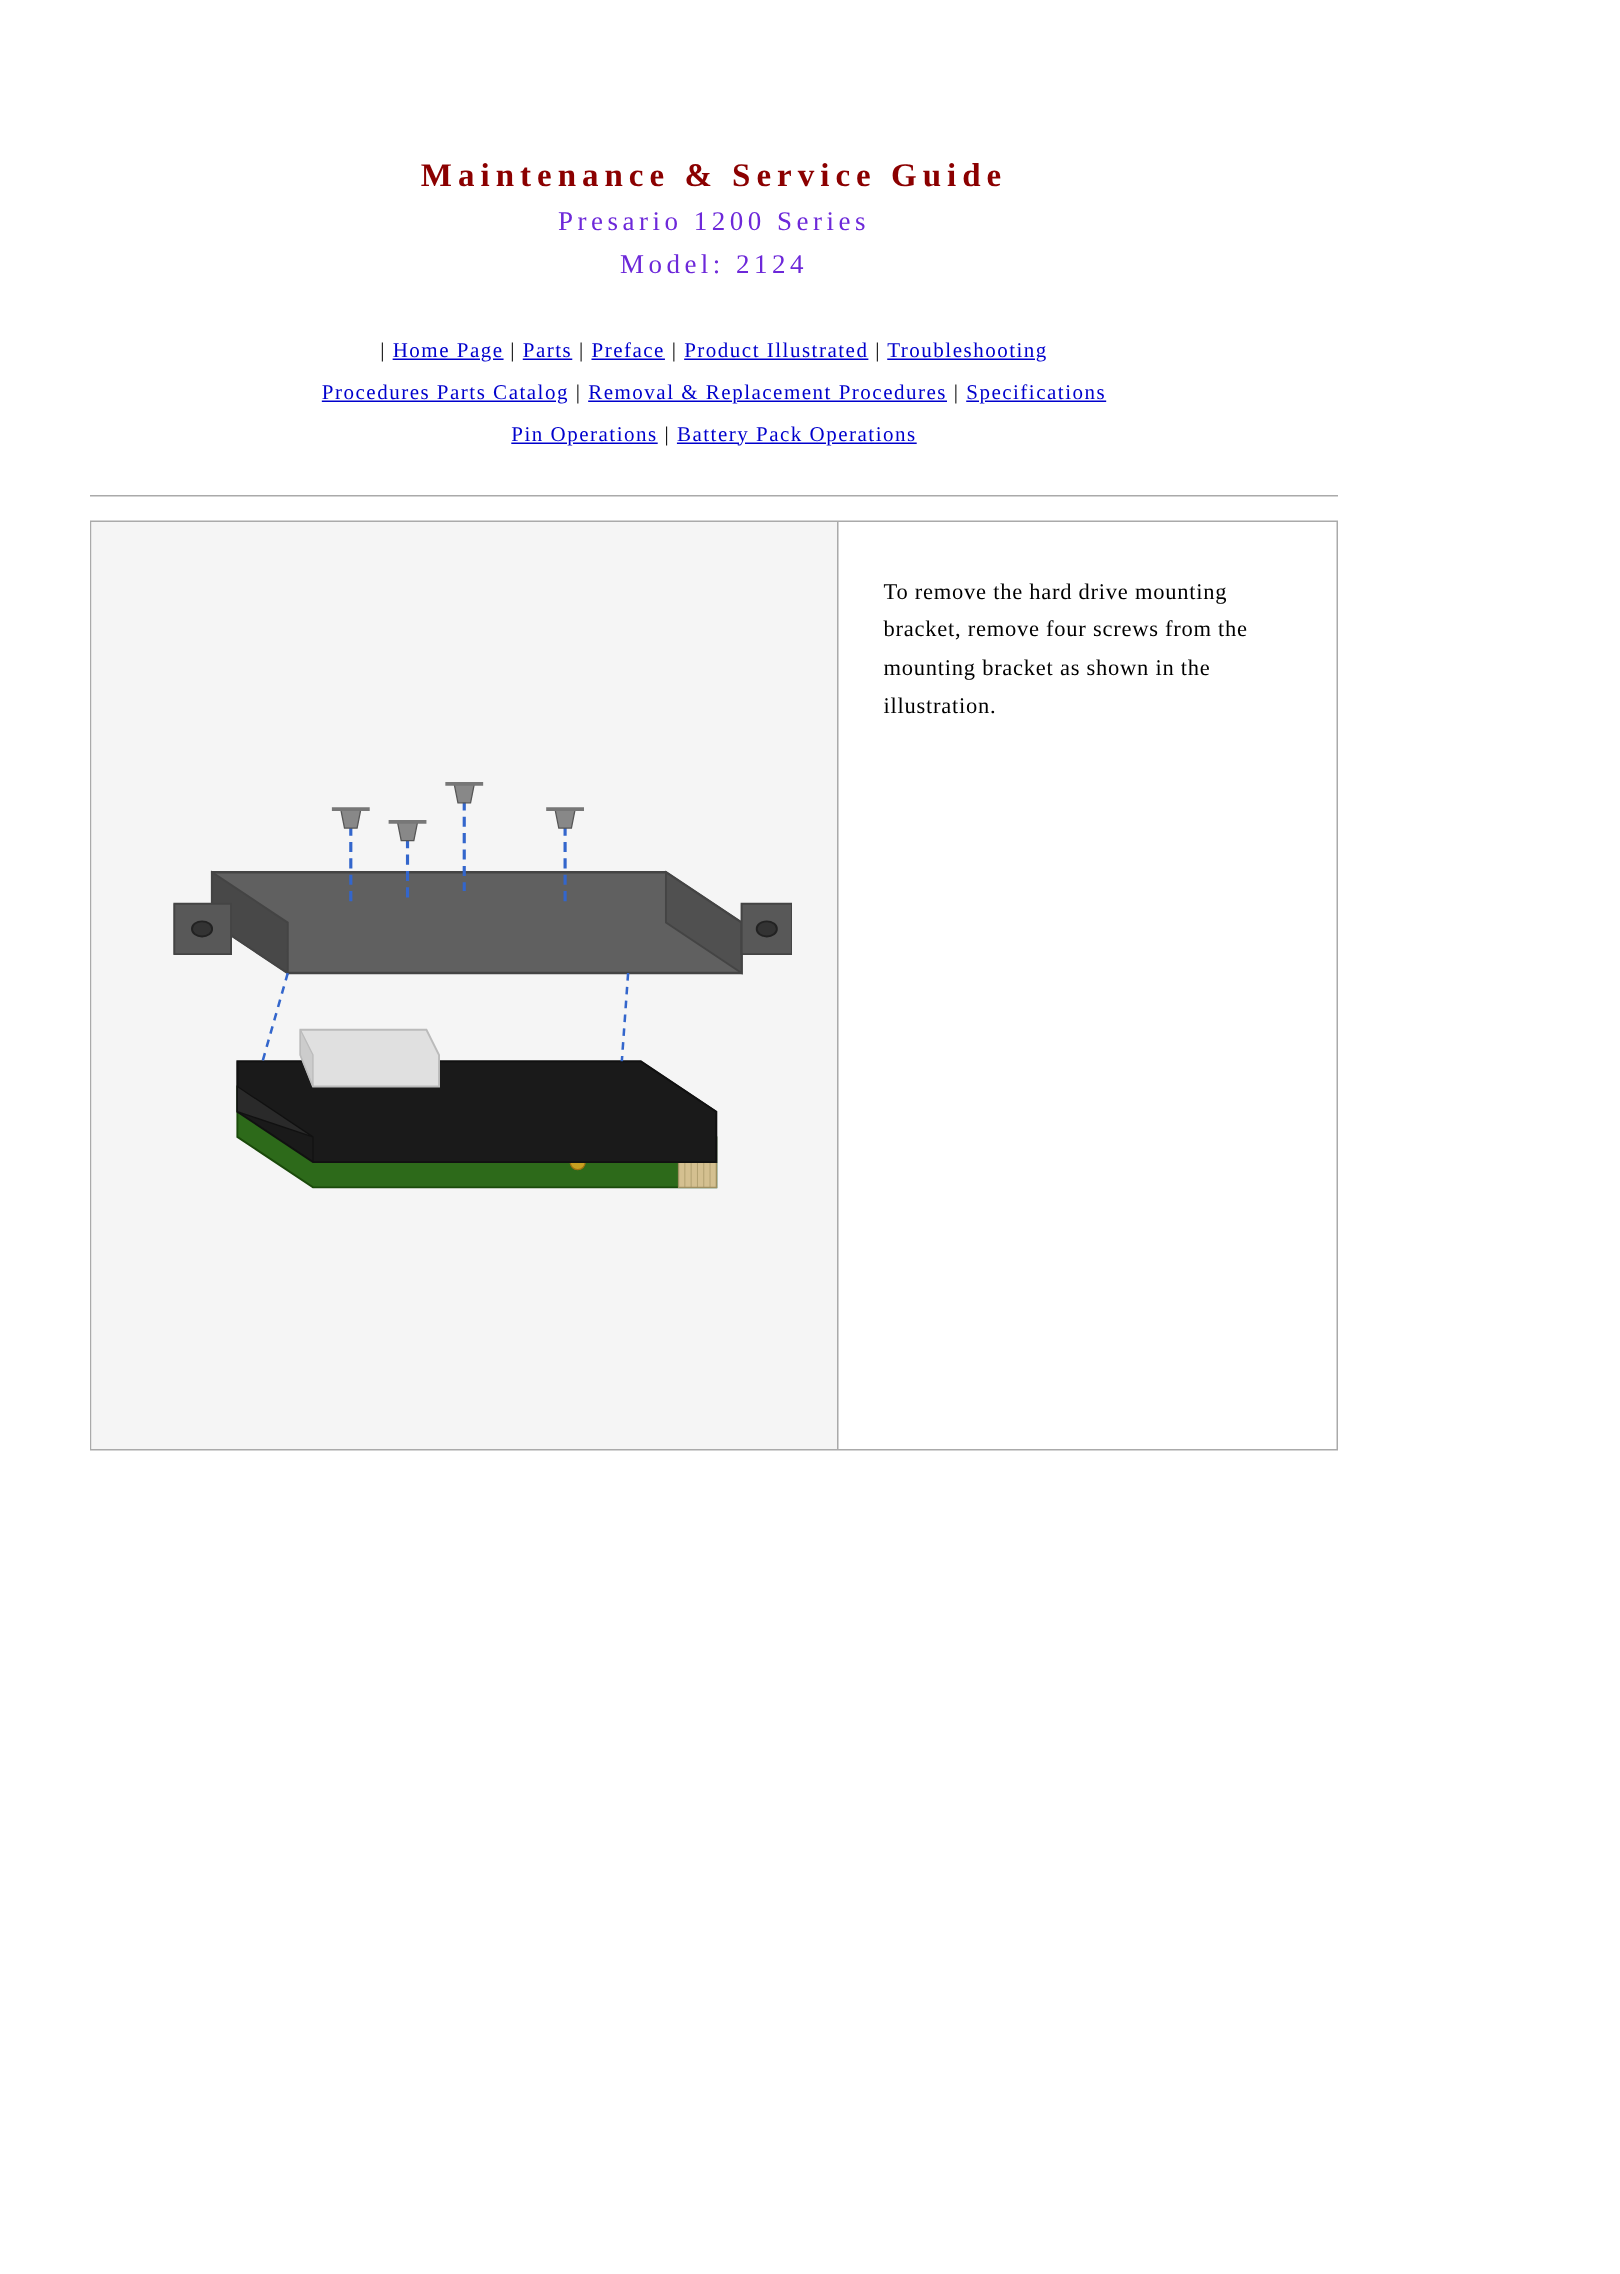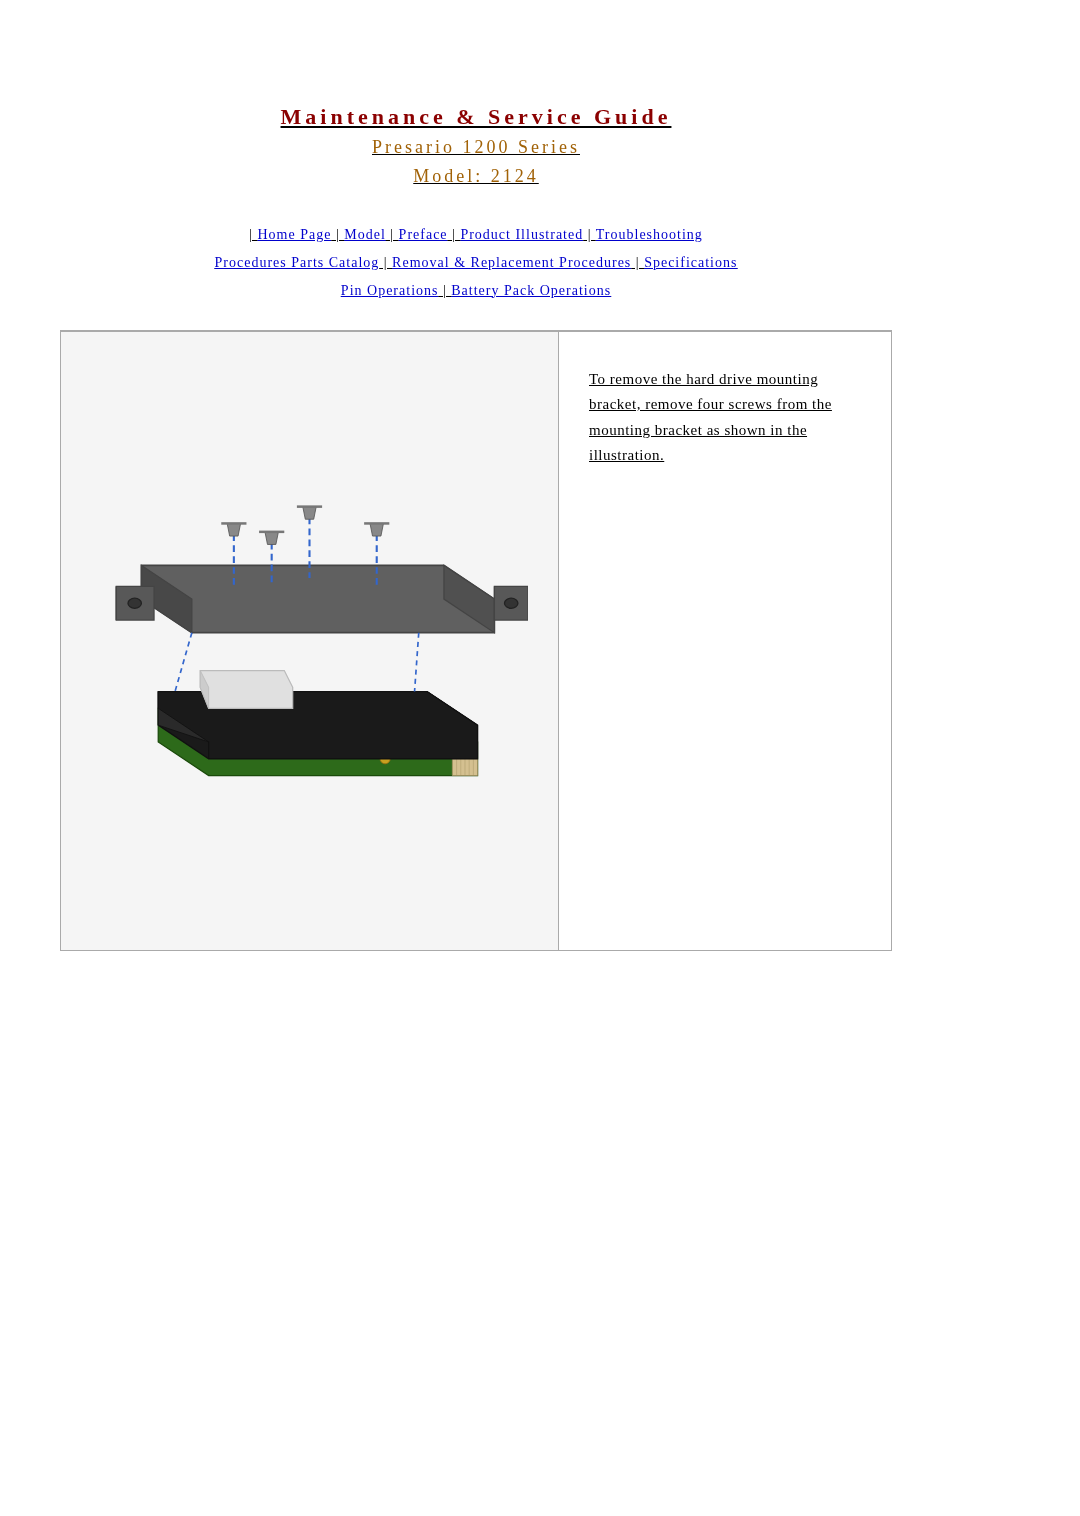--- a/index.html
+++ b/index.html
@@ -10,42 +10,41 @@
       color: #000000;
       width: 1080px;
       min-height: 1516px;
     }
 
     .page {
       width: 952px;
       min-height: 1516px;
       background: #ffffff;
       padding: 60px 60px 60px 60px;
-      text-decoration: underline;
     }
 
     .header {
       text-align: center;
       margin-top: 40px;
       margin-bottom: 30px;
     }
 
     .header h1 {
       font-size: 22px;
       font-weight: bold;
       color: #8b0000;
       letter-spacing: 4px;
       font-style: normal;
       line-height: 1.5;
     }
 
     .header h2 {
       font-size: 18px;
       font-weight: normal;
-      color: #a16207;
+      color: #6d28d9;
       letter-spacing: 3px;
       line-height: 1.6;
     }
 
     .nav {
       text-align: center;
       margin: 20px auto 0 auto;
       font-size: 14px;
       letter-spacing: 1px;
       line-height: 2;
@@ -64,21 +63,21 @@
     }
 
     .divider {
       border: none;
       border-top: 1px solid #aaaaaa;
       margin: 25px 0 0 0;
     }
 
     .content-box {
       border: 1px solid #aaaaaa;
-      margin-top: 0;
+      margin-top: 16px;
       display: flex;
       flex-direction: row;
       min-height: 620px;
     }
 
     .illustration-panel {
       flex: 0 0 60%;
       border-right: 1px solid #aaaaaa;
       display: flex;
       align-items: center;
@@ -122,21 +121,21 @@
 
   <div class="header">
     <h1>Maintenance &amp; Service Guide</h1>
     <h2>
       <span>Presario 1200 Series</span><br>
       <span>Model: 2124</span>
     </h2>
   </div>
 
   <nav class="nav">
-    <span>| </span><a href="#">Home Page</a><span> | </span><a href="#">Model</a><span> | </span><a href="#">Preface</a><span> | </span><a href="#">Product Illustrated</a><span> | </span><a href="#">Troubleshooting</a><br>
+    <span>| </span><a href="#">Home Page</a><span> | </span><a href="#">Parts</a><span> | </span><a href="#">Preface</a><span> | </span><a href="#">Product Illustrated</a><span> | </span><a href="#">Troubleshooting</a><br>
     <a href="#">Procedures Parts Catalog</a><span> | </span><a href="#">Removal &amp; Replacement Procedures</a><span> | </span><a href="#">Specifications</a><br>
     <a href="#">Pin Operations</a><span> | </span><a href="#">Battery Pack Operations</a>
   </nav>
 
   <hr class="divider">
 
   <div class="content-box">
 
     <div class="illustration-panel">
 

